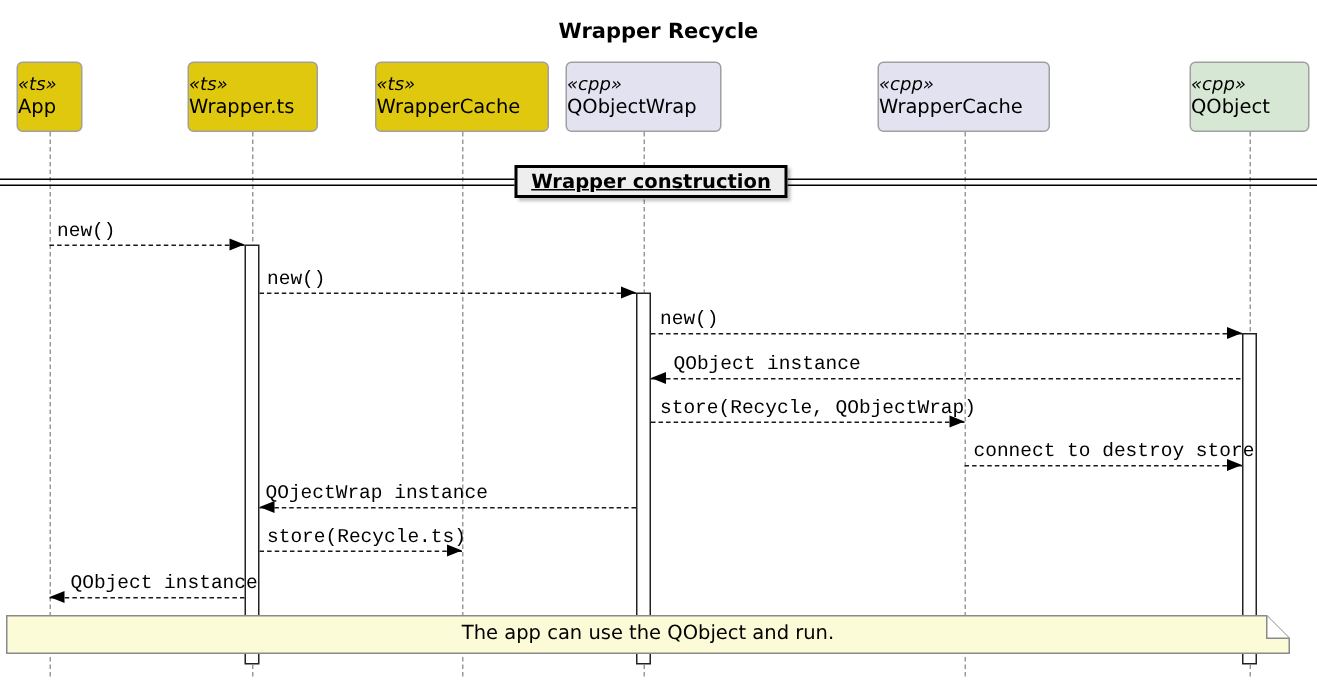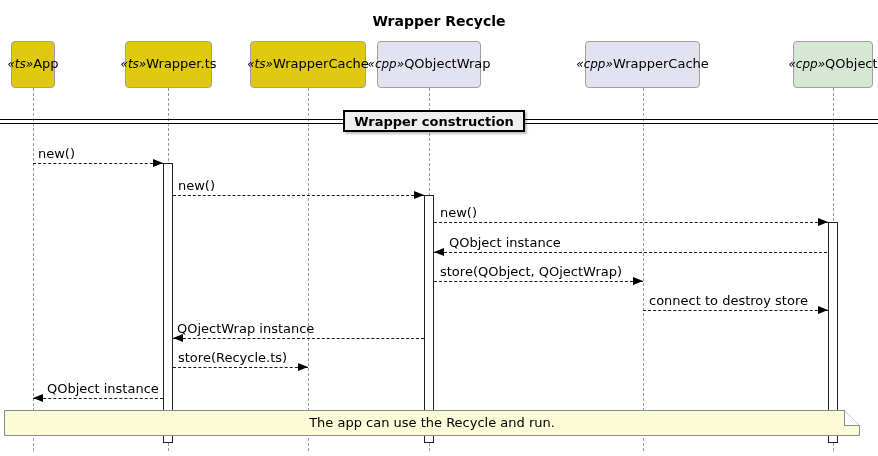--- a/index.html
+++ b/index.html
@@ -11,43 +11,43 @@
     position:absolute;top:13px;left:0;width:878px;text-align:center;
     font-size:14px;font-weight:bold;z-index:3;
   }
   .lifeline{
     position:absolute;width:0;top:88px;height:363px;
     border-left:1px dashed #9a9a9a;z-index:1;
   }
   .participant{
     position:absolute;top:41px;height:47px;box-sizing:border-box;
     border:1px solid #a0a0a0;border-radius:4px;
-    display:flex;flex-direction:row;align-items:center;justify-content:center;
+    display:flex;flex-direction:column;align-items:flex-start;justify-content:center;
     z-index:3;line-height:1.25;
   }
   .participant .stereo{font-size:12px;font-style:italic;}
   .participant .pname{font-size:13px;}
   .fill-ts{background:#e0c80e;}
   .fill-cpp{background:#e2e2f0;}
   .fill-qobject{background:#d6e8d4;}
   .divider-line{
     position:absolute;left:0;width:878px;height:0;border-top:1px solid #000;z-index:4;
   }
   .divider-box{
     position:absolute;left:343px;top:110px;width:182px;height:22px;box-sizing:border-box;
     background:#eeeeee;border:2px solid #000;z-index:5;
     display:flex;align-items:center;justify-content:center;
-    font-size:13px;font-weight:bold;box-shadow:2px 2px 2px rgba(0,0,0,0.25);
+    font-size:13px;font-weight:bold;box-shadow:2px 2px 2px rgba(0,0,0,0.25);text-decoration:underline;
   }
   .activation{
     position:absolute;width:10px;box-sizing:border-box;background:#fff;
     border:1px solid #222;z-index:2;
   }
   .mlabel{
-    position:absolute;font-size:13px;white-space:nowrap;z-index:5;background:transparent;
+    position:absolute;font-size:13px;white-space:nowrap;z-index:5;background:transparent;font-family:Liberation Mono, monospace;
   }
   .mline{
     position:absolute;height:0;border-top:1px dashed #1a1a1a;z-index:5;
   }
   .arrowhead{
     position:absolute;width:0;height:0;z-index:5;
     border-top:4px solid transparent;border-bottom:4px solid transparent;
   }
   .arrowhead.right{border-left:10px solid #000;}
   .arrowhead.left{border-right:10px solid #000;}
@@ -124,21 +124,21 @@
     <span class="arrowhead right" style="left:818px;top:218px"></span>
   </div>
 
   <div>
     <span class="mlabel" style="left:449px;top:235px">QObject instance</span>
     <span class="mline" style="left:434px;top:252px;width:393px"></span>
     <span class="arrowhead left" style="left:434px;top:248px"></span>
   </div>
 
   <div>
-    <span class="mlabel" style="left:440px;top:264px">store(QObject, QOjectWrap)</span>
+    <span class="mlabel" style="left:440px;top:264px">store(Recycle, QObjectWrap)</span>
     <span class="mline" style="left:434px;top:281px;width:209px"></span>
     <span class="arrowhead right" style="left:633px;top:277px"></span>
   </div>
 
   <div>
     <span class="mlabel" style="left:649px;top:293px">connect to destroy store</span>
     <span class="mline" style="left:643px;top:310px;width:185px"></span>
     <span class="arrowhead right" style="left:818px;top:306px"></span>
   </div>
 
@@ -157,15 +157,15 @@
   <div>
     <span class="mlabel" style="left:47px;top:381px">QObject instance</span>
     <span class="mline" style="left:33px;top:398px;width:130px"></span>
     <span class="arrowhead left" style="left:33px;top:394px"></span>
   </div>
 
   <svg class="note-svg" width="856" height="26" viewBox="0 0 856 26">
     <path d="M0.5,0.5 L840.5,0.5 L855.5,15.5 L855.5,25.5 L0.5,25.5 Z" fill="#fbfbd7" stroke="#8a8a8a" stroke-width="1"></path>
     <path d="M840.5,0.5 L840.5,15.5 L855.5,15.5" fill="#ffffff" stroke="#8a8a8a" stroke-width="1"></path>
   </svg>
-  <div class="note-text">The app can use the Recycle and run.</div>
+  <div class="note-text">The app can use the QObject and run.</div>
 
 </div>
 
 </body></html>

